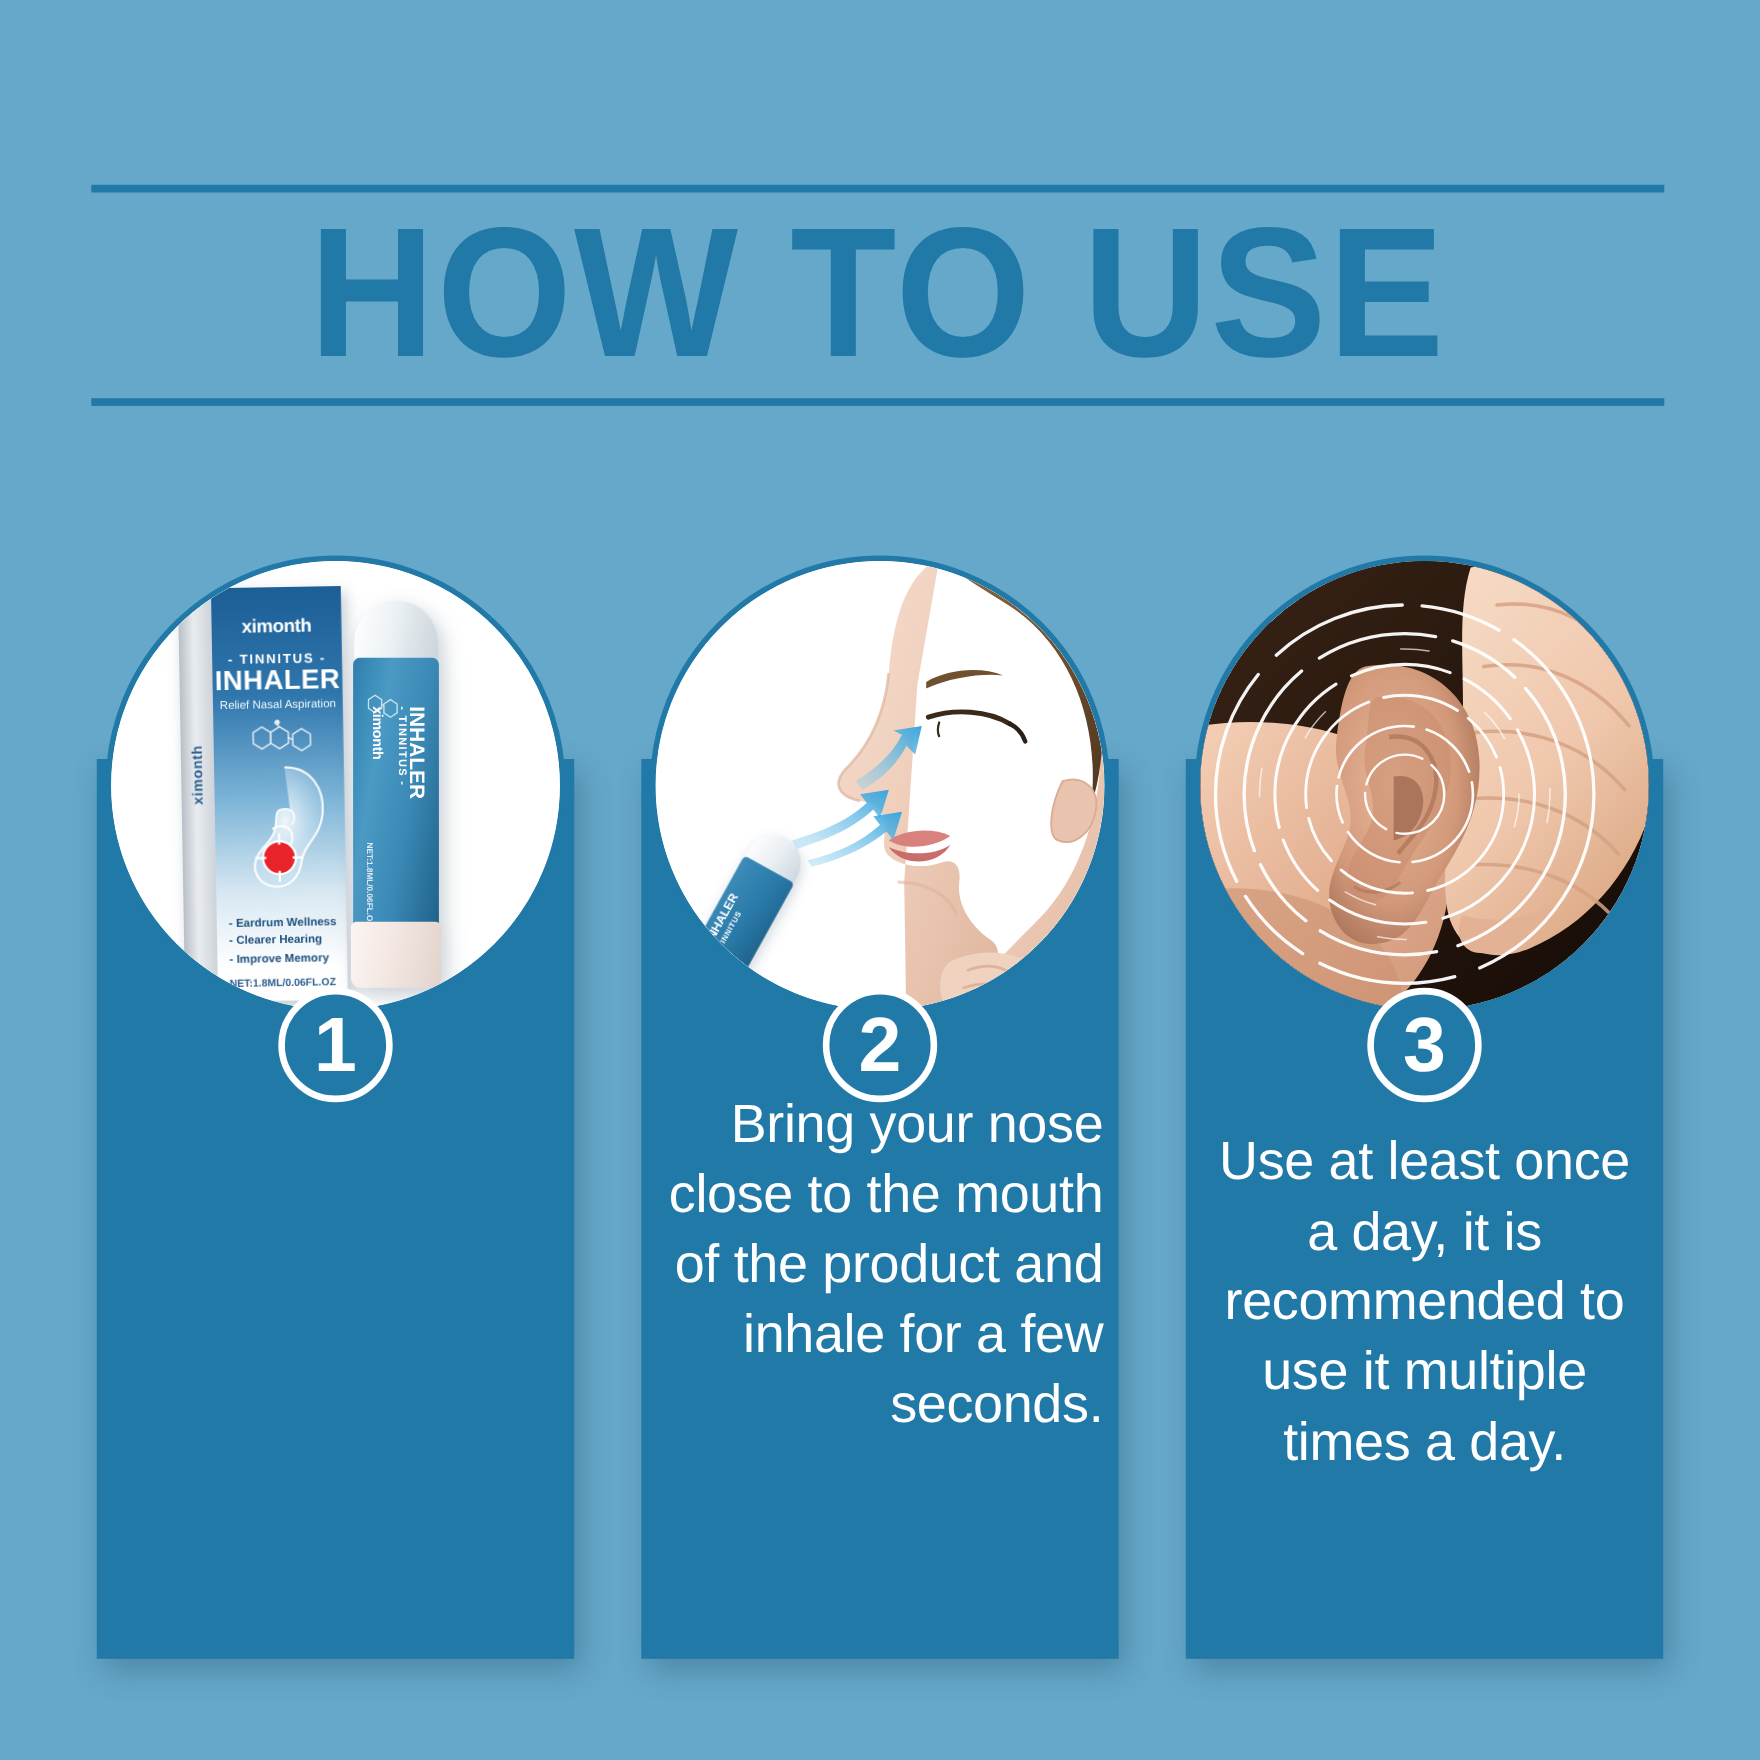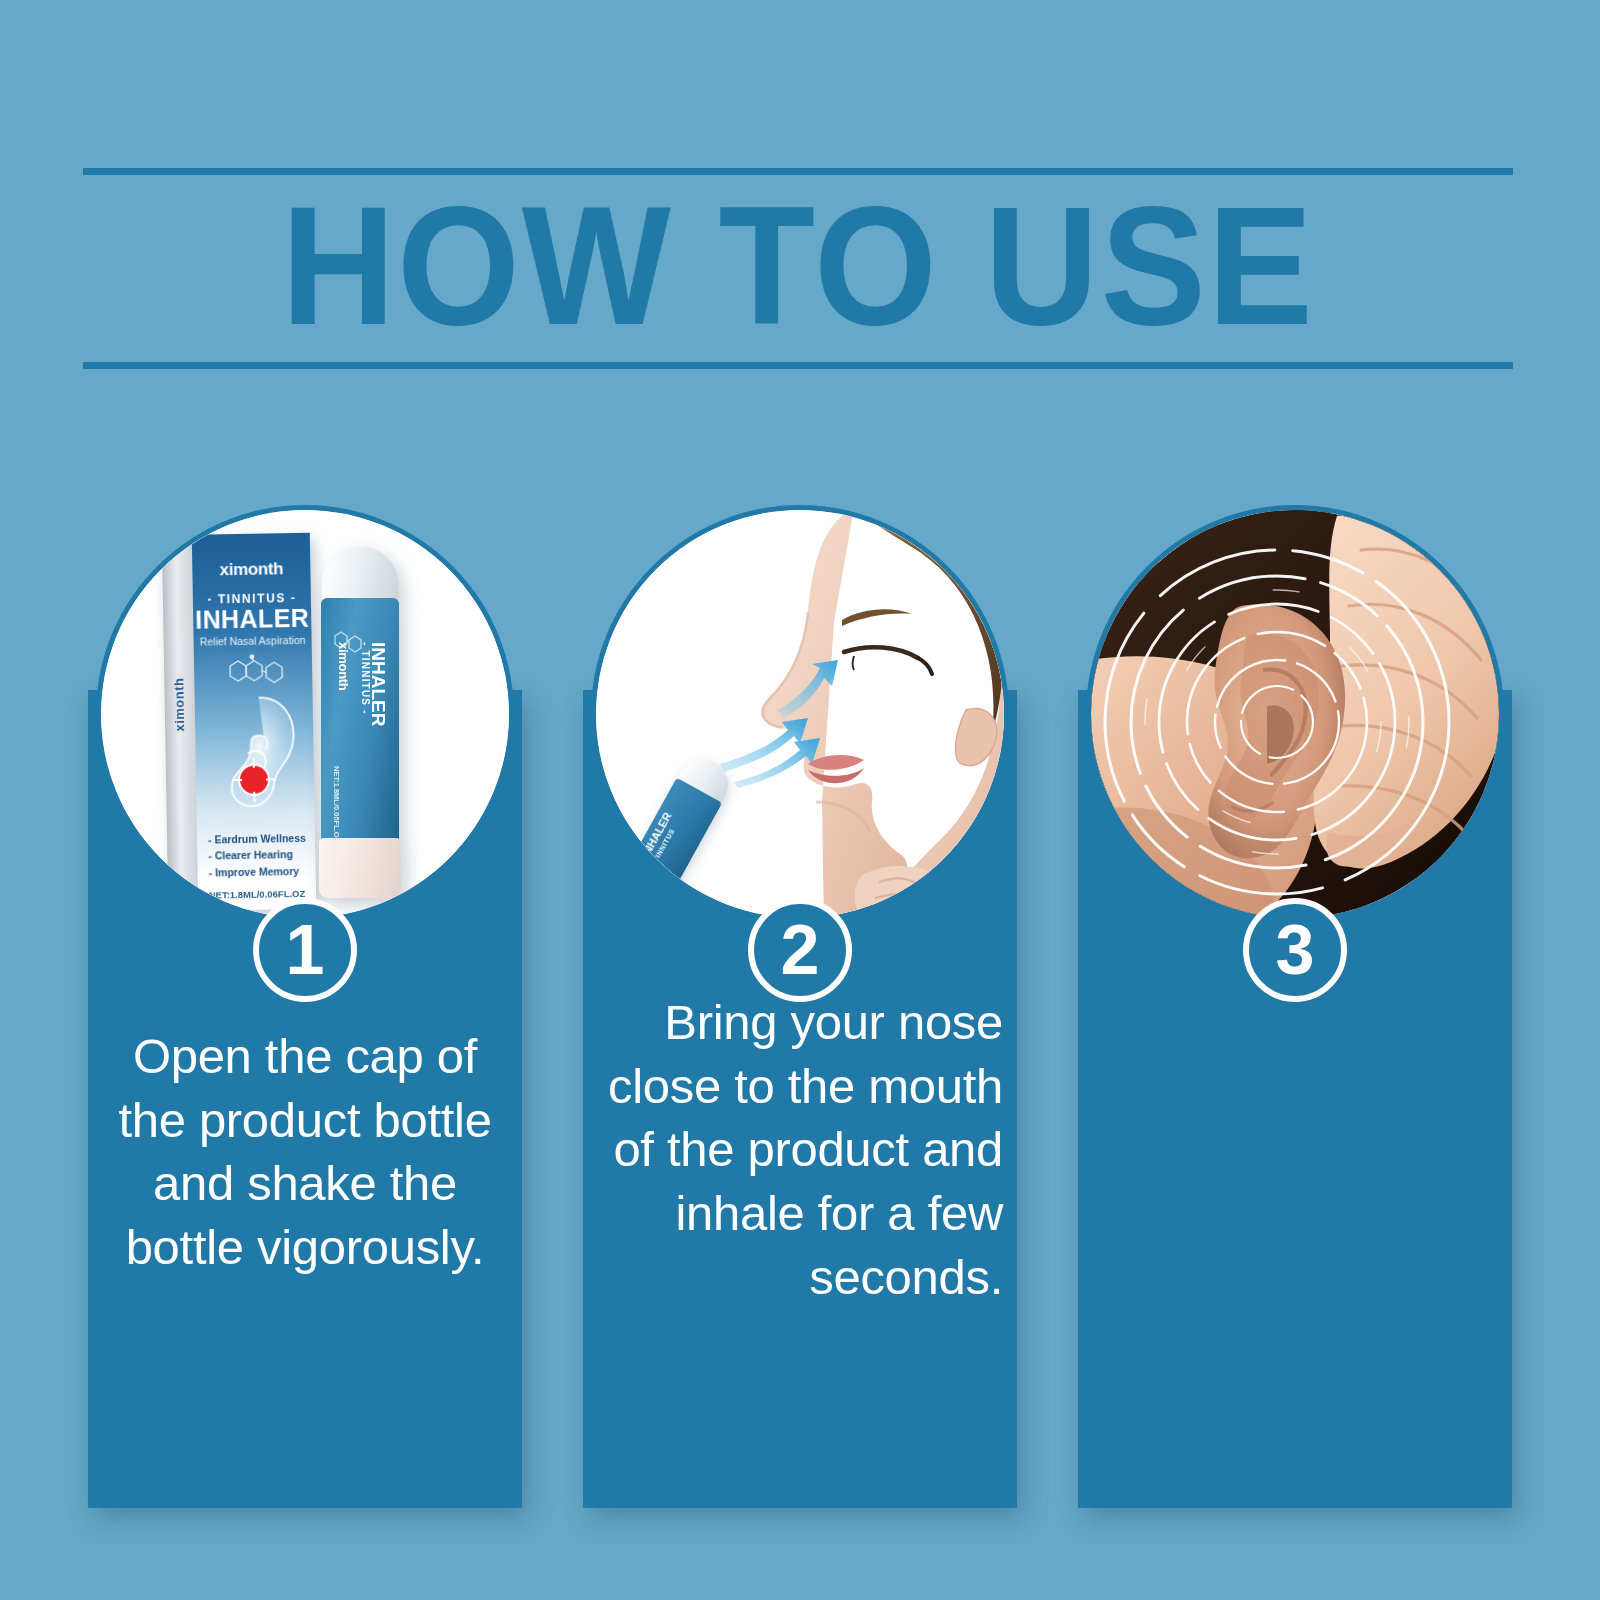--- a/index.html
+++ b/index.html
@@ -435,21 +435,20 @@
               <div class="btl-net">NET:1.8ML/0.06FL.OZ</div>
             </div>
             <div class="btl-base"></div>
           </div>
 
         </div>
       </div>
     </div>
 
     <div class="step-badge nosel">1</div>
-    <div class="step-caption nosel">Open the cap of the product bottle and shake the bottle vigorously.</div>
   </div>
 
   <div class="step" data-step="2">
     <div class="step-card"></div>
 
     <div class="step-photo">
       <div class="photo-inner">
         <div class="art2">
 
           <svg class="face" viewBox="0 0 330 430">
@@ -591,15 +590,16 @@
               <circle cx="186" cy="212" r="104" stroke-width="1.4" stroke-dasharray="30 160" opacity=".7"></circle>
               <circle cx="186" cy="212" r="132" stroke-width="1.4" stroke-dasharray="26 180" opacity=".7"></circle>
             </g>
           </svg>
 
         </div>
       </div>
     </div>
 
     <div class="step-badge nosel">3</div>
+    <div class="step-caption nosel">Use at least once a day, it is recommended to use it multiple times a day.</div>
   </div>
 
 </div>
 
 </body></html>

